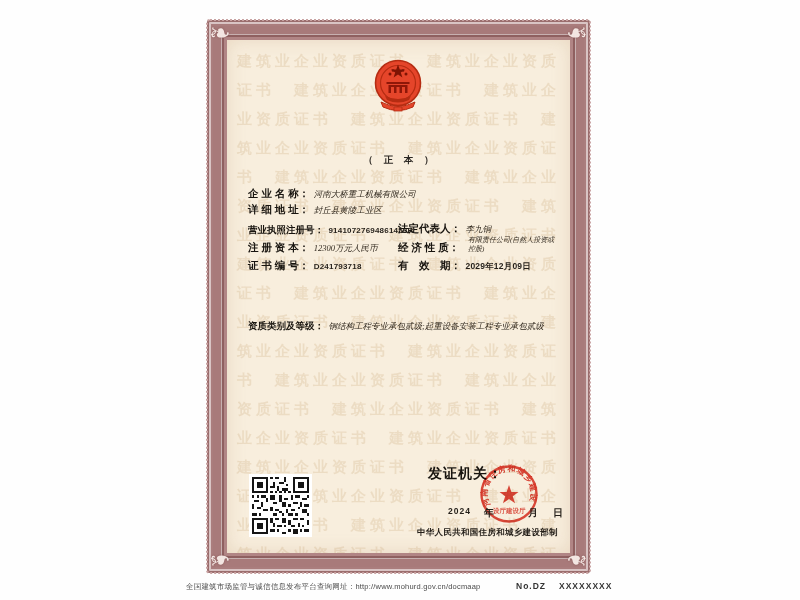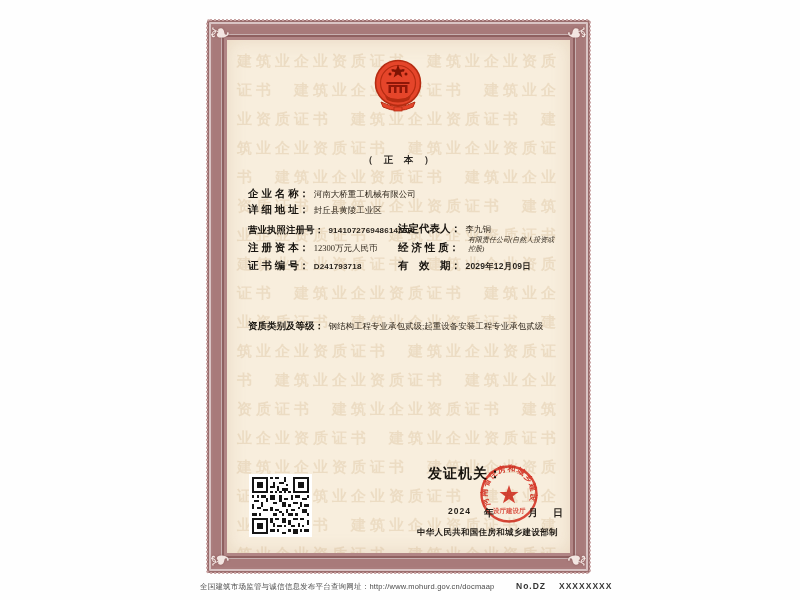--- a/index.html
+++ b/index.html
@@ -52,21 +52,21 @@
     position:absolute;left:0;top:104px;width:383px;text-align:center;
     font-size:19px;font-weight:bold;color:#1e1a18;letter-spacing:6px;text-indent:6px;
   }
   .subtitle{
     position:absolute;left:0;top:134px;width:383px;text-align:center;
     font-size:9.5px;color:#2a2622;letter-spacing:4px;text-indent:4px;font-weight:bold;
   }
 
   
   .lbl{font-size:9.5px;font-weight:bold;color:#18140f;white-space:nowrap;}
-  .val{font-size:8.5px;color:#30281e;
+  .val{font-size:8.5px;font-style:italic;color:#30281e;
        font-family:"Liberation Serif", serif;white-space:nowrap;text-align:right;}
   .val-num{font-size:8px;font-style:normal;font-weight:bold;color:#241f19;
        font-family:"Liberation Sans", sans-serif;letter-spacing:.2px;text-align:center;}
   .fldrow{position:absolute;white-space:nowrap;}
   .econ-val{
     position:absolute;left:261px;top:216px;width:92px;
     font-size:7px;line-height:8.5px;font-style:italic;color:#30281e;
     font-family:"Liberation Serif", serif;white-space:normal;
   }
 
@@ -81,21 +81,21 @@
       font-size:10px;font-weight:bold;color:#241f19;}
   .daterow span{position:absolute;top:0;}
   .d-year{left:241px;font-size:8.5px;letter-spacing:1px;}
   .d-yu{left:277px;}
   .d-mu{left:321px;}
   .d-du{left:346px;}
   .madeby{position:absolute;left:210px;top:507px;
       font-size:8.5px;font-weight:bold;color:#241f19;letter-spacing:.3px;}
 
   
-  .footer-query{position:absolute;left:200px;top:582px;font-size:7.5px;color:#4a4a4a;
+  .footer-query{position:absolute;left:186px;top:582px;font-size:7.5px;color:#4a4a4a;
       letter-spacing:.2px;}
   .footer-serial{position:absolute;left:488px;top:581px;font-size:8.5px;color:#343434;
       font-weight:bold;display:flex;gap:13px;letter-spacing:1px;padding-left:28px;}
 </style>
 </head>
 <body>
 
 <div class="page">
 
   <div class="cert">

